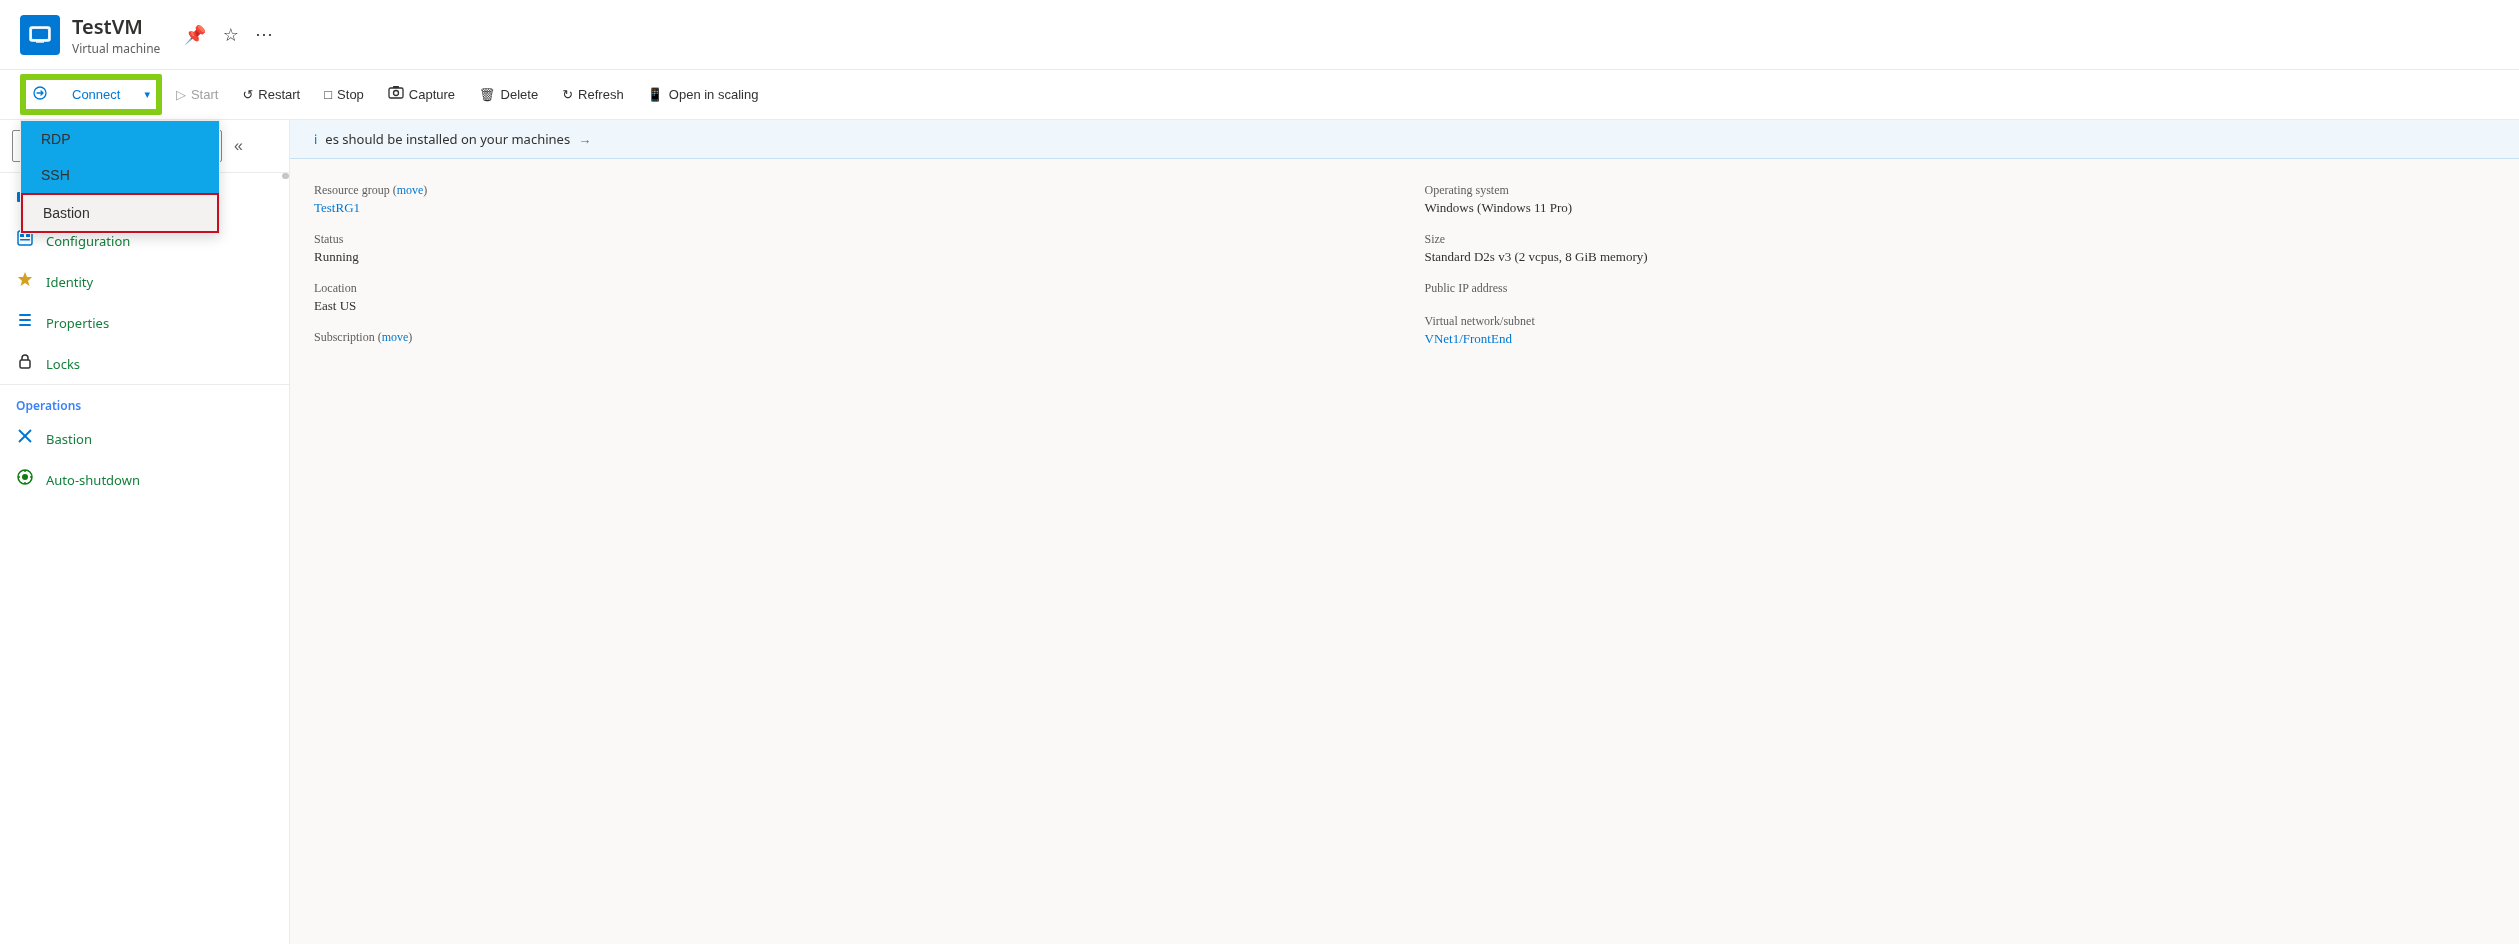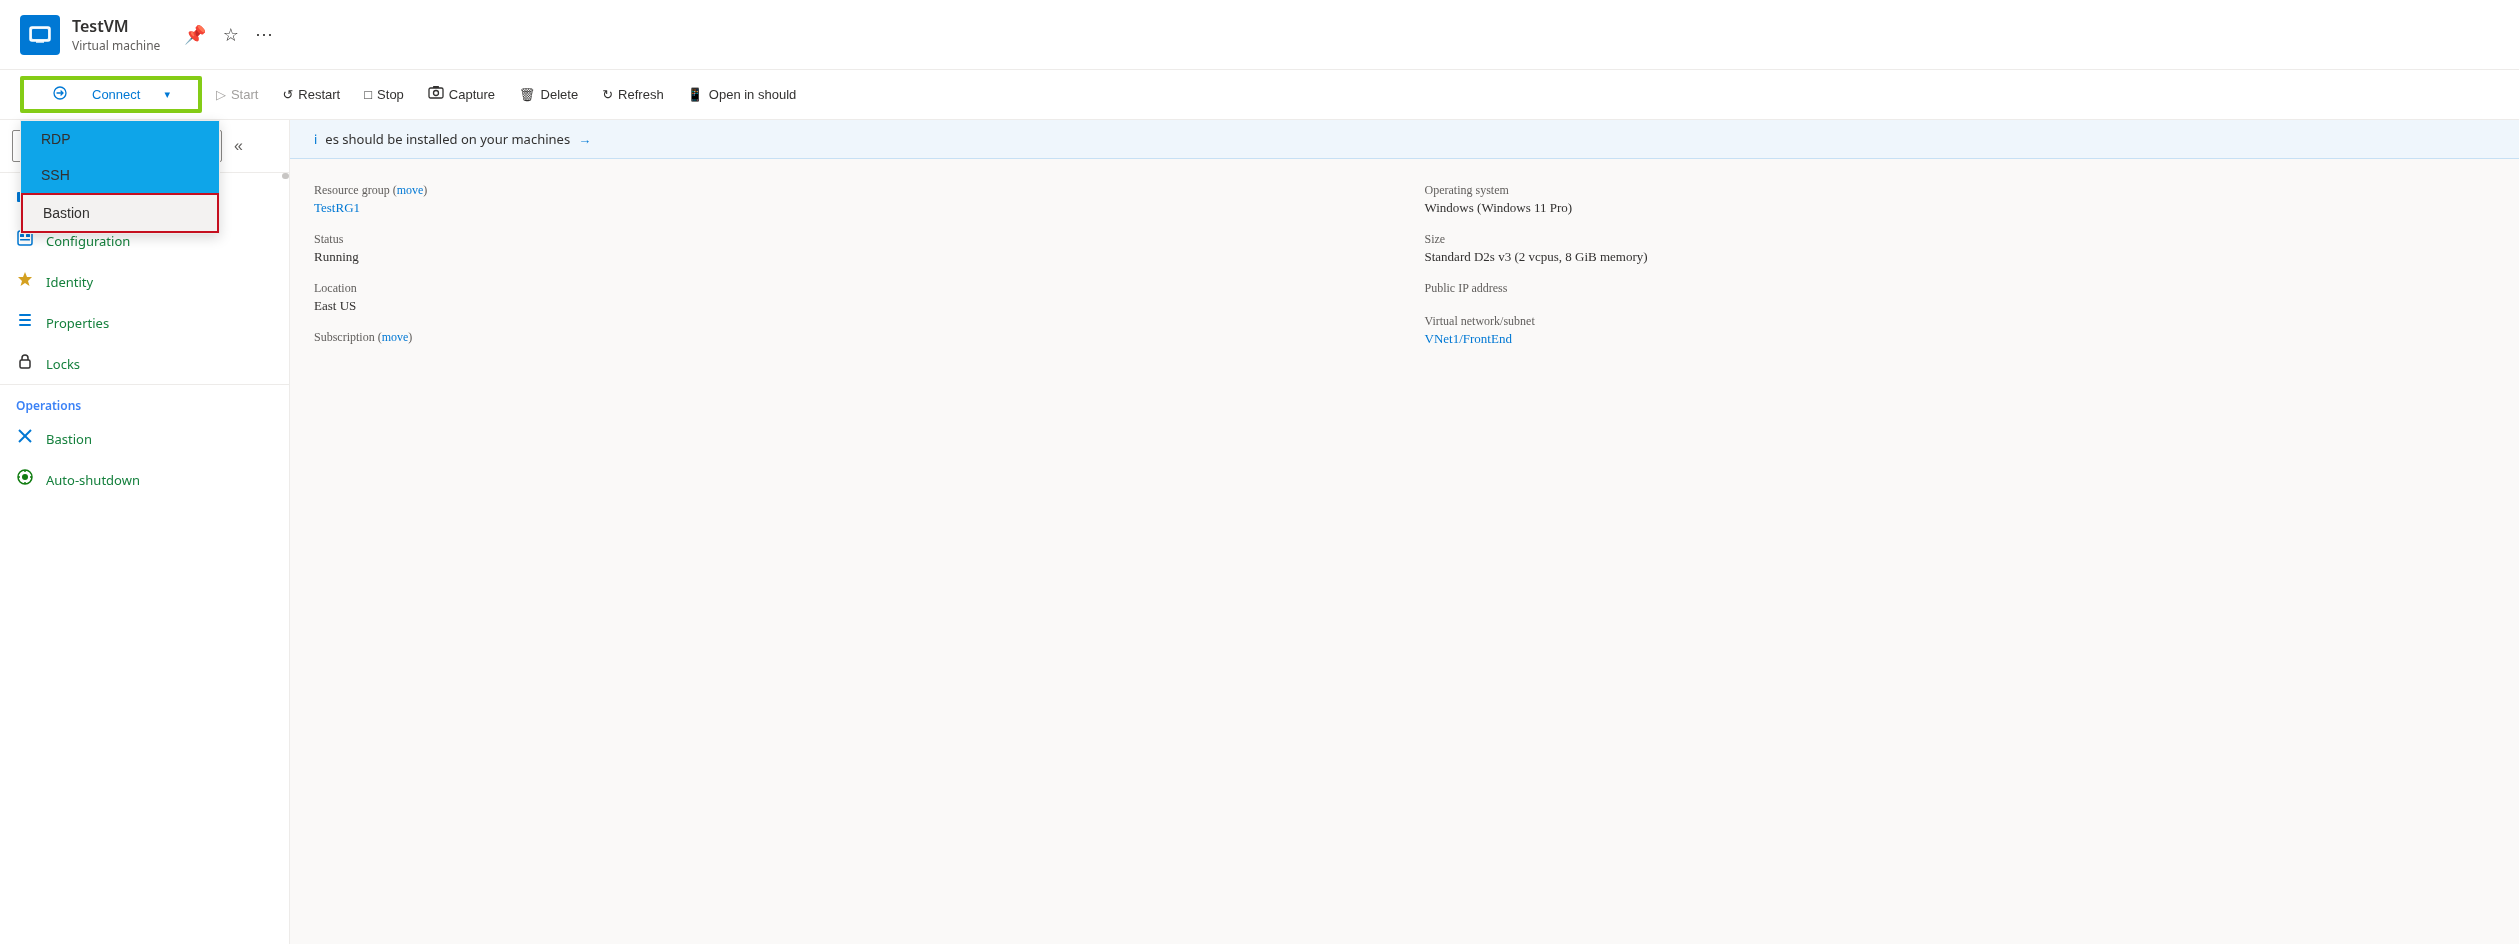--- a/index.html
+++ b/index.html
@@ -16,21 +16,21 @@
       height: 70px;
     }
     .header-icon {
       width: 40px; height: 40px;
       background: #0078d4;
       border-radius: 4px;
       display: flex; align-items: center; justify-content: center;
       color: white; font-size: 20px;
     }
     .header-title-block { display: flex; flex-direction: column; }
-    .header-title { font-size: 16px; font-weight: 600; color: #323130; }
+    .header-title { font-size: 20px; font-weight: 600; color: #323130; }
     .header-subtitle { font-size: 12px; color: #605e5c; }
     .header-actions { display: flex; gap: 8px; margin-left: 8px; }
     .header-icon-btn { background: none; border: none; cursor: pointer; color: #323130; font-size: 18px; padding: 4px; }
 
     
     .toolbar {
       background: #fff;
       border-bottom: 1px solid #edebe9;
       padding: 8px 20px;
       display: flex;
@@ -47,24 +47,24 @@
       font-size: 13px;
       padding: 6px 10px;
       display: flex;
       align-items: center;
       gap: 5px;
       border-radius: 2px;
       white-space: nowrap;
     }
     .toolbar-btn.disabled { color: #a19f9d; cursor: default; }
     .connect-btn {
-      border: 4px solid #84cc16;
+      border: 6px solid #84cc16;
       color: #0078d4;
       font-weight: 500;
-      padding: 5px 28px;
+      padding: 5px 6px;
       gap: 24px;
     }
 
     
     .dropdown-menu {
       position: absolute;
       top: 50px;
       left: 20px;
       background: #0ea5e9;
       border: 1px solid #edebe9;
@@ -245,21 +245,21 @@
     <span>Delete</span>
   </button>
 
   <button class="toolbar-btn">
     <span>↻</span>
     <span>Refresh</span>
   </button>
 
   <button class="toolbar-btn">
     <span>📱</span>
-    <span>Open in should</span>
+    <span>Open in scaling</span>
   </button>
 
   <div class="dropdown-menu">
     <button class="dropdown-item">
       <span>RDP</span>
     </button>
     <button class="dropdown-item">
       <span>SSH</span>
     </button>
     <button class="dropdown-item selected">

